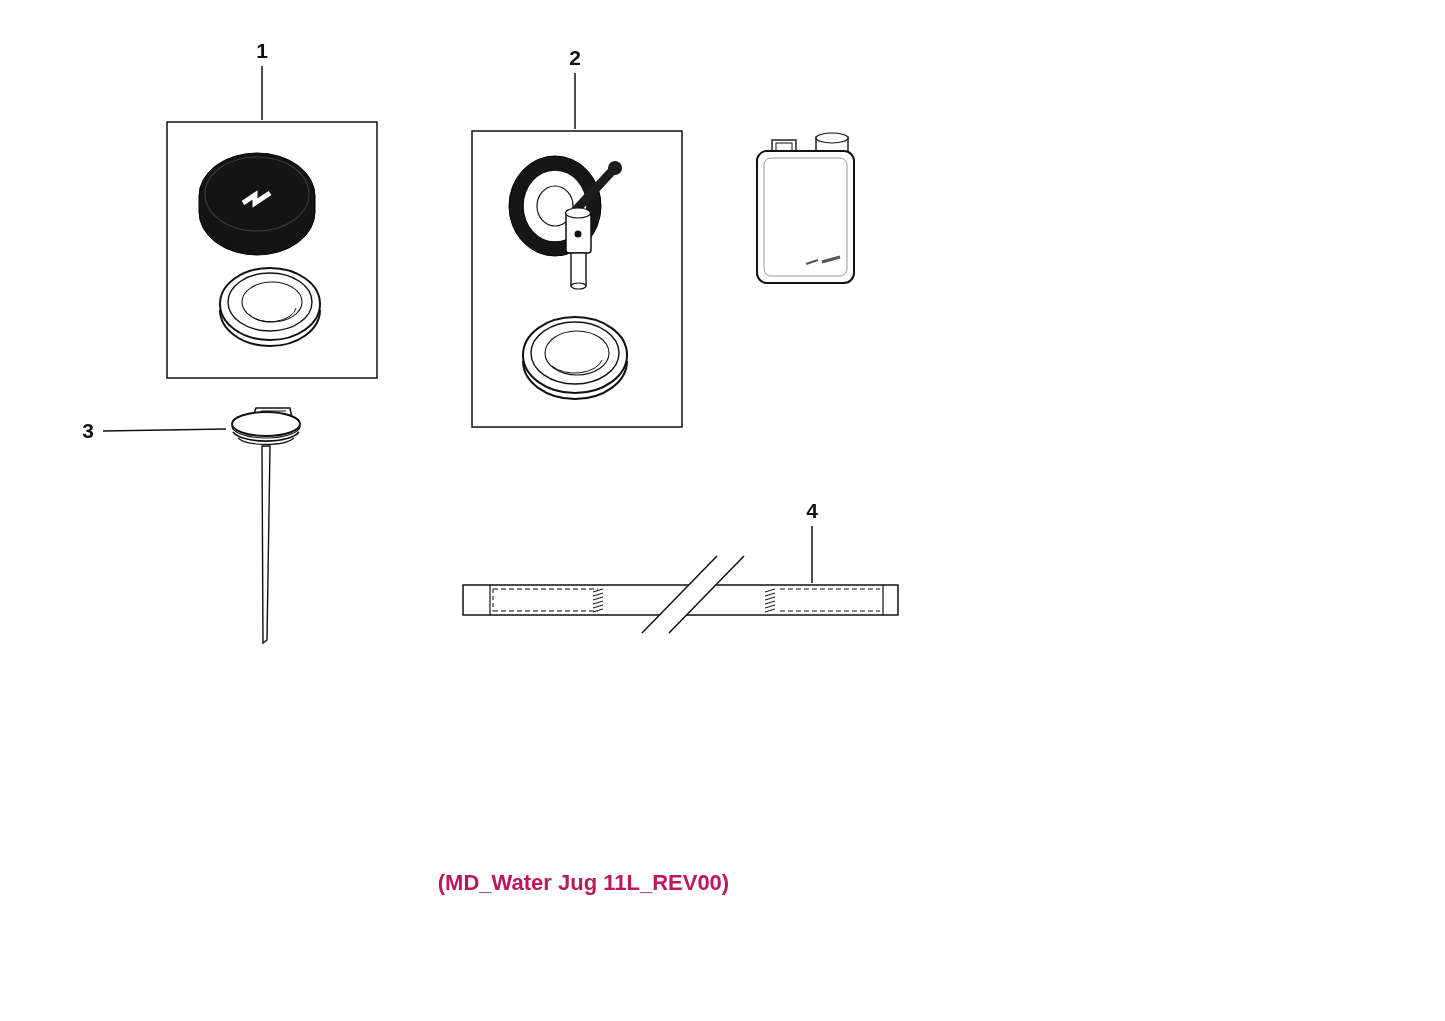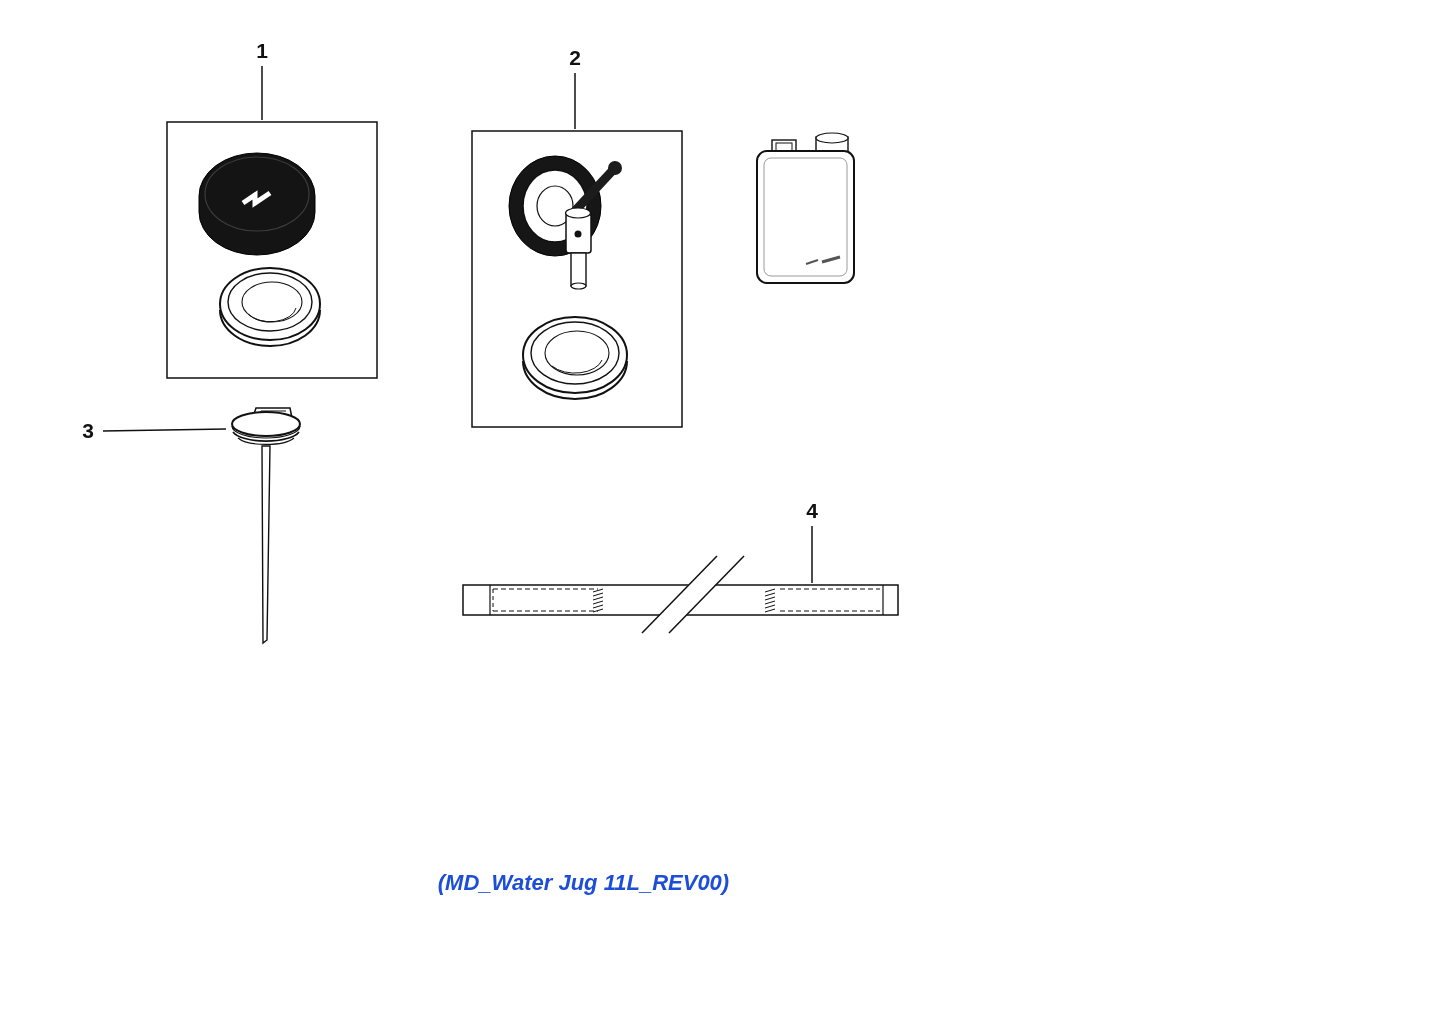--- a/index.html
+++ b/index.html
@@ -23,22 +23,21 @@
     height: 1021px;
   }
   .caption {
     position: absolute;
     top: 870px;
     left: 0;
     width: 1167px;
     text-align: center;
     font-size: 22px;
     font-weight: 700;
-    color: #1d4ed8;
-    font-style: italic;
+    color: #be185d;
   }
   .callout-num {
     font-family: "Liberation Sans", sans-serif;
     font-size: 21px;
     font-weight: 700;
     fill: #111111;
   }
 </style>
 </head>
 <body>

